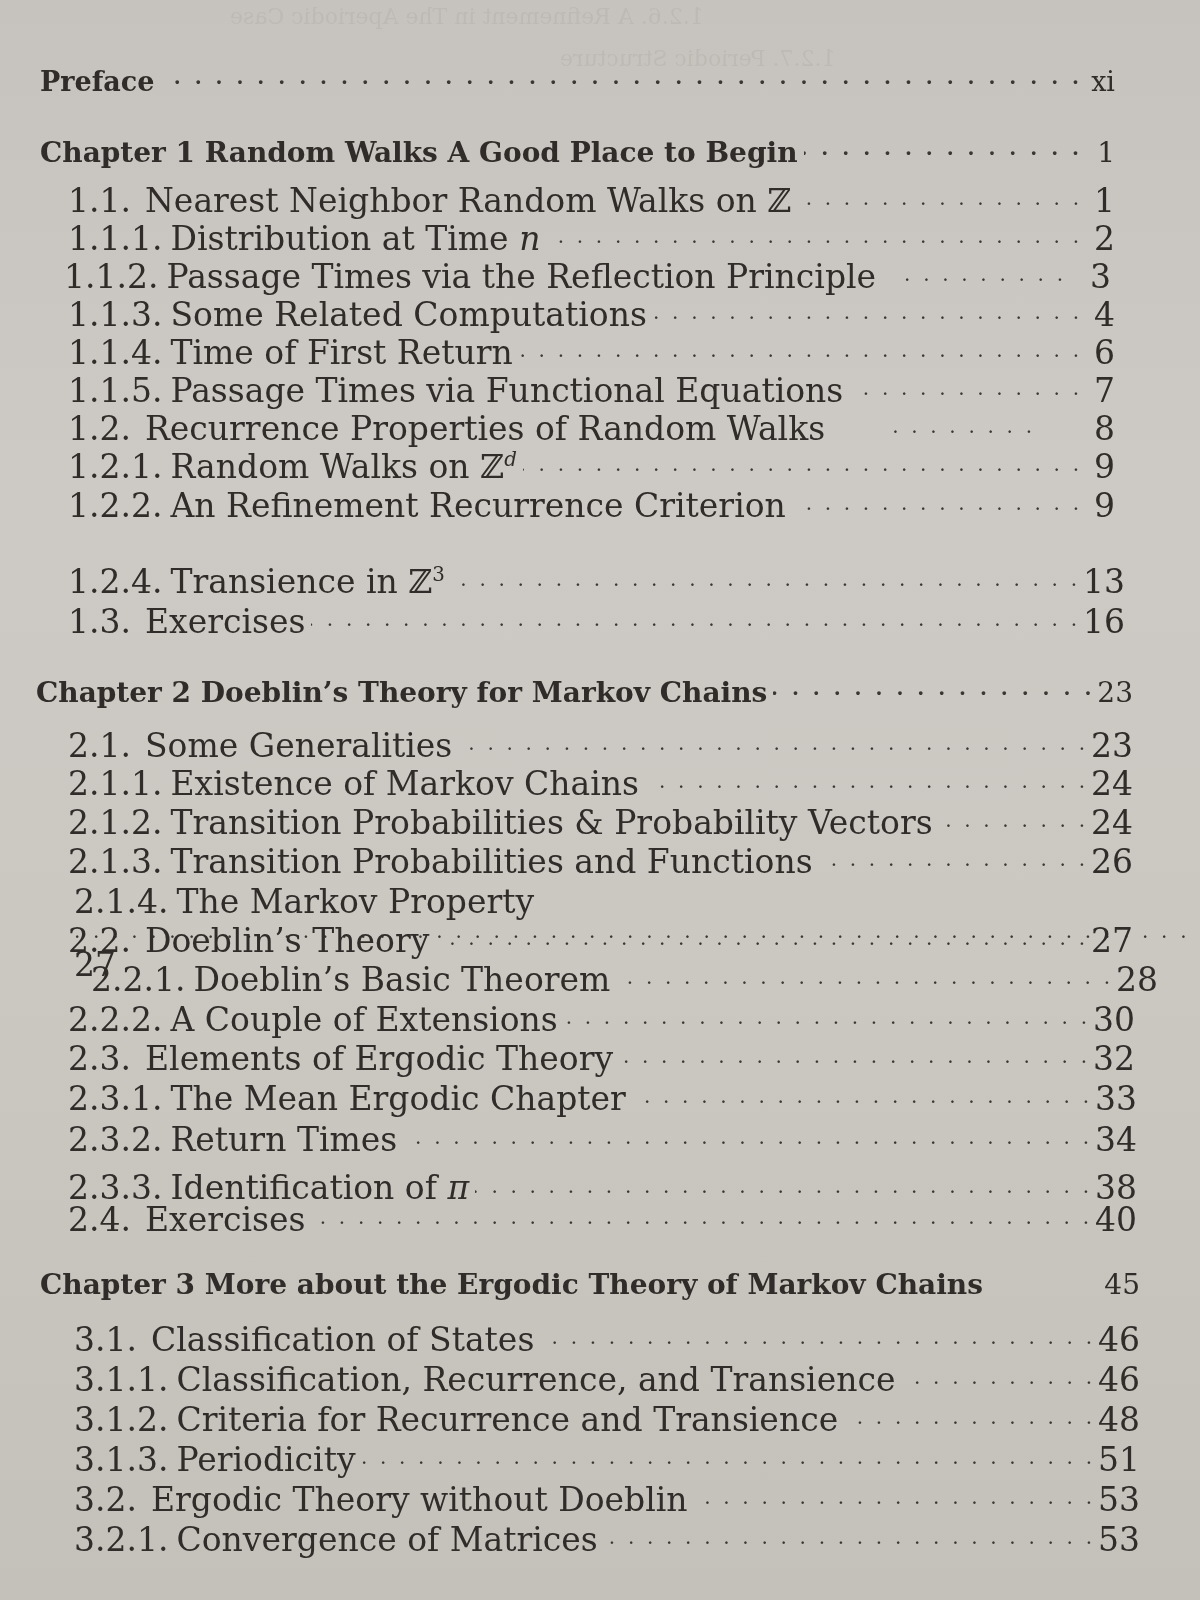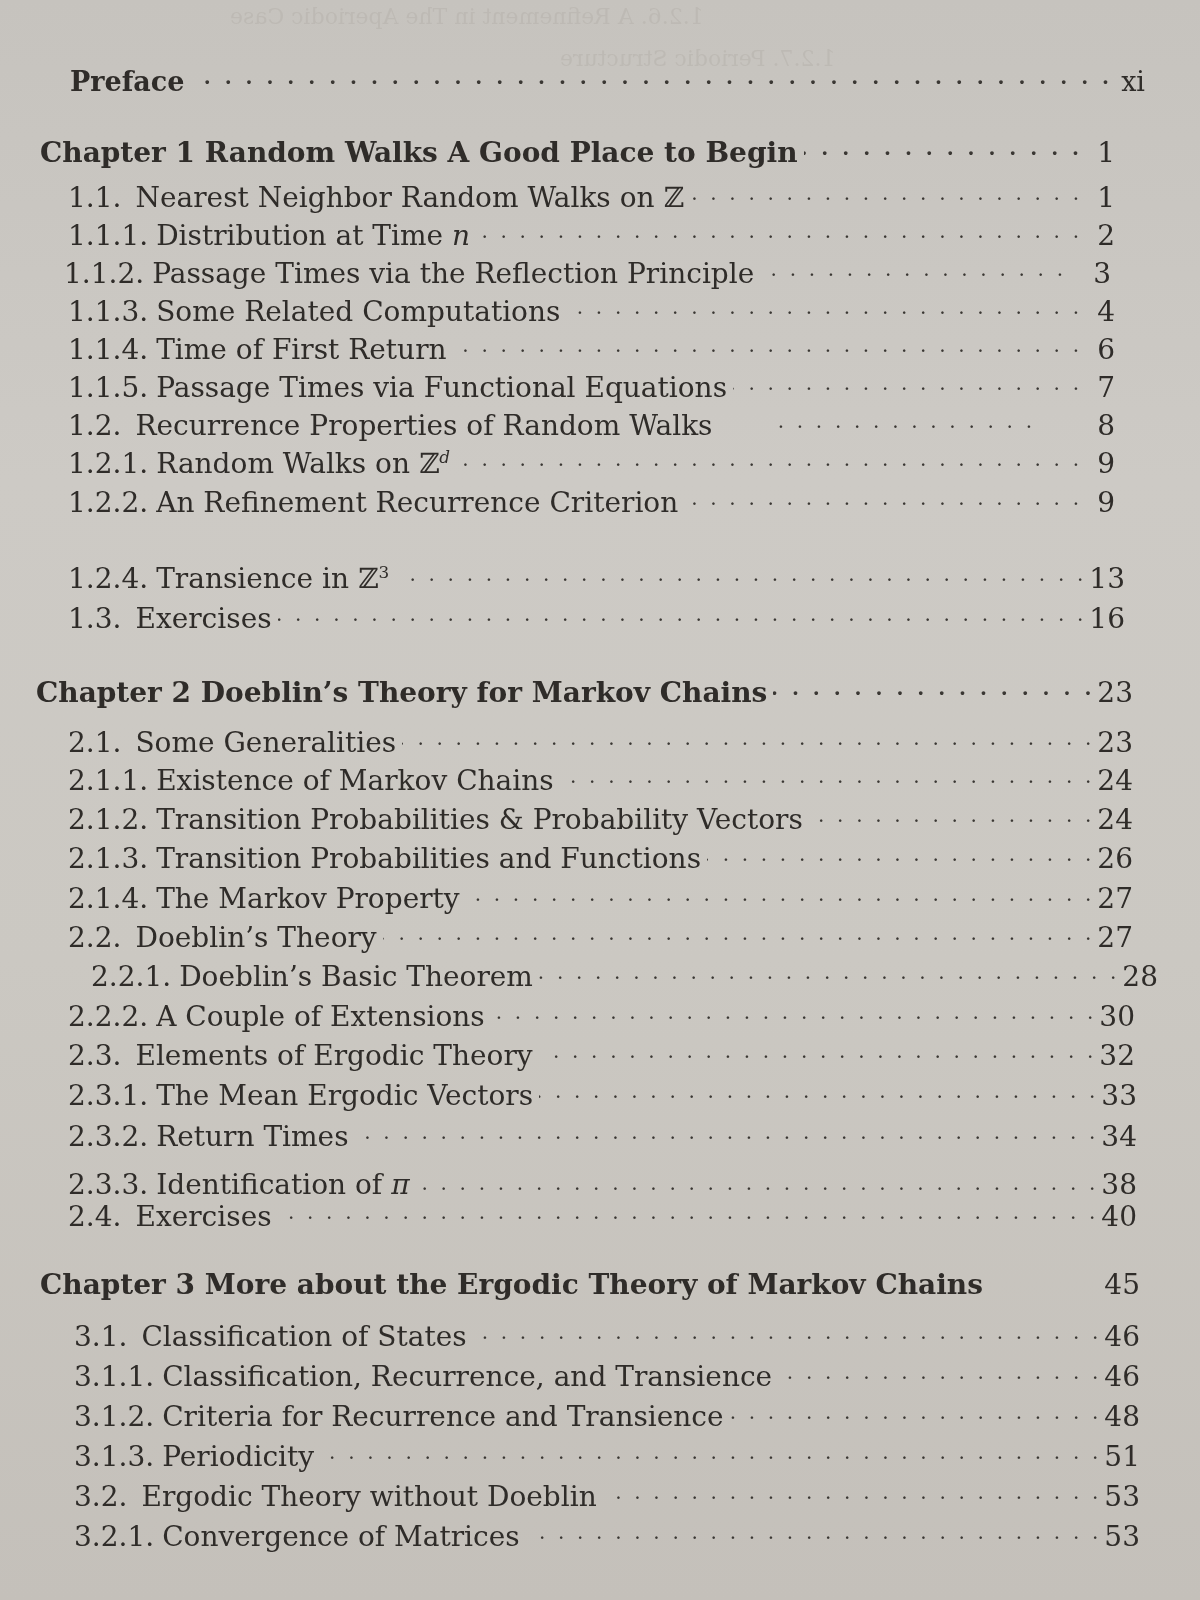--- a/index.html
+++ b/index.html
@@ -66,28 +66,27 @@
       float: right;
     }
     .row .page {
       flex: 0 0 auto;
       text-align: right;
       min-width: 30px;
     }
     .preface {
       font-weight: bold;
       font-size: 27px;
-      margin-left: 30px;
     }
     .chapter {
       font-weight: bold;
       font-size: 28px;
     }
     .section {
-      font-size: 28px;
+      font-size: 33px;
     }
     .section .num {
       margin-right: 14px;
     }
     .subsection .num {
       margin-right: 8px;
     }
     sup {
       font-size: 60%;
       line-height: 0;
@@ -208,21 +207,21 @@
     <span class="leader"></span>
     <span class="page">24</span>
   </div>
 
   <div class="row section subsection" style="left:68px; top:842px; width:1065px;">
     <span class="label"><span class="num">2.1.3.</span><span>Transition Probabilities and Functions</span></span>
     <span class="leader"></span>
     <span class="page">26</span>
   </div>
 
-  <div class="row section subsection" style="left:68px; top:882px; width:1065px;">
+  <div class="row section subsection" style="left:68px; top:882px; width:1065px;flex-direction:column;">
     <span class="label"><span class="num">2.1.4.</span><span>The Markov Property</span></span>
     <span class="leader"></span>
     <span class="page">27</span>
   </div>
 
   <div class="row section" style="left:68px; top:921px; width:1065px;">
     <span class="label"><span class="num">2.2.</span><span>Doeblin’s Theory</span></span>
     <span class="leader"></span>
     <span class="page">27</span>
   </div>
@@ -239,21 +238,21 @@
     <span class="page">30</span>
   </div>
 
   <div class="row section" style="left:68px; top:1039px; width:1067px;">
     <span class="label"><span class="num">2.3.</span><span>Elements of Ergodic Theory</span></span>
     <span class="leader"></span>
     <span class="page">32</span>
   </div>
 
   <div class="row section subsection" style="left:68px; top:1079px; width:1069px;">
-    <span class="label"><span class="num">2.3.1.</span><span>The Mean Ergodic Vectors</span></span>
+    <span class="label"><span class="num">2.3.1.</span><span>The Mean Ergodic Chapter</span></span>
     <span class="leader"></span>
     <span class="page">33</span>
   </div>
 
   <div class="row section subsection" style="left:68px; top:1120px; width:1069px;">
     <span class="label"><span class="num">2.3.2.</span><span>Return Times</span></span>
     <span class="leader"></span>
     <span class="page">34</span>
   </div>
 

